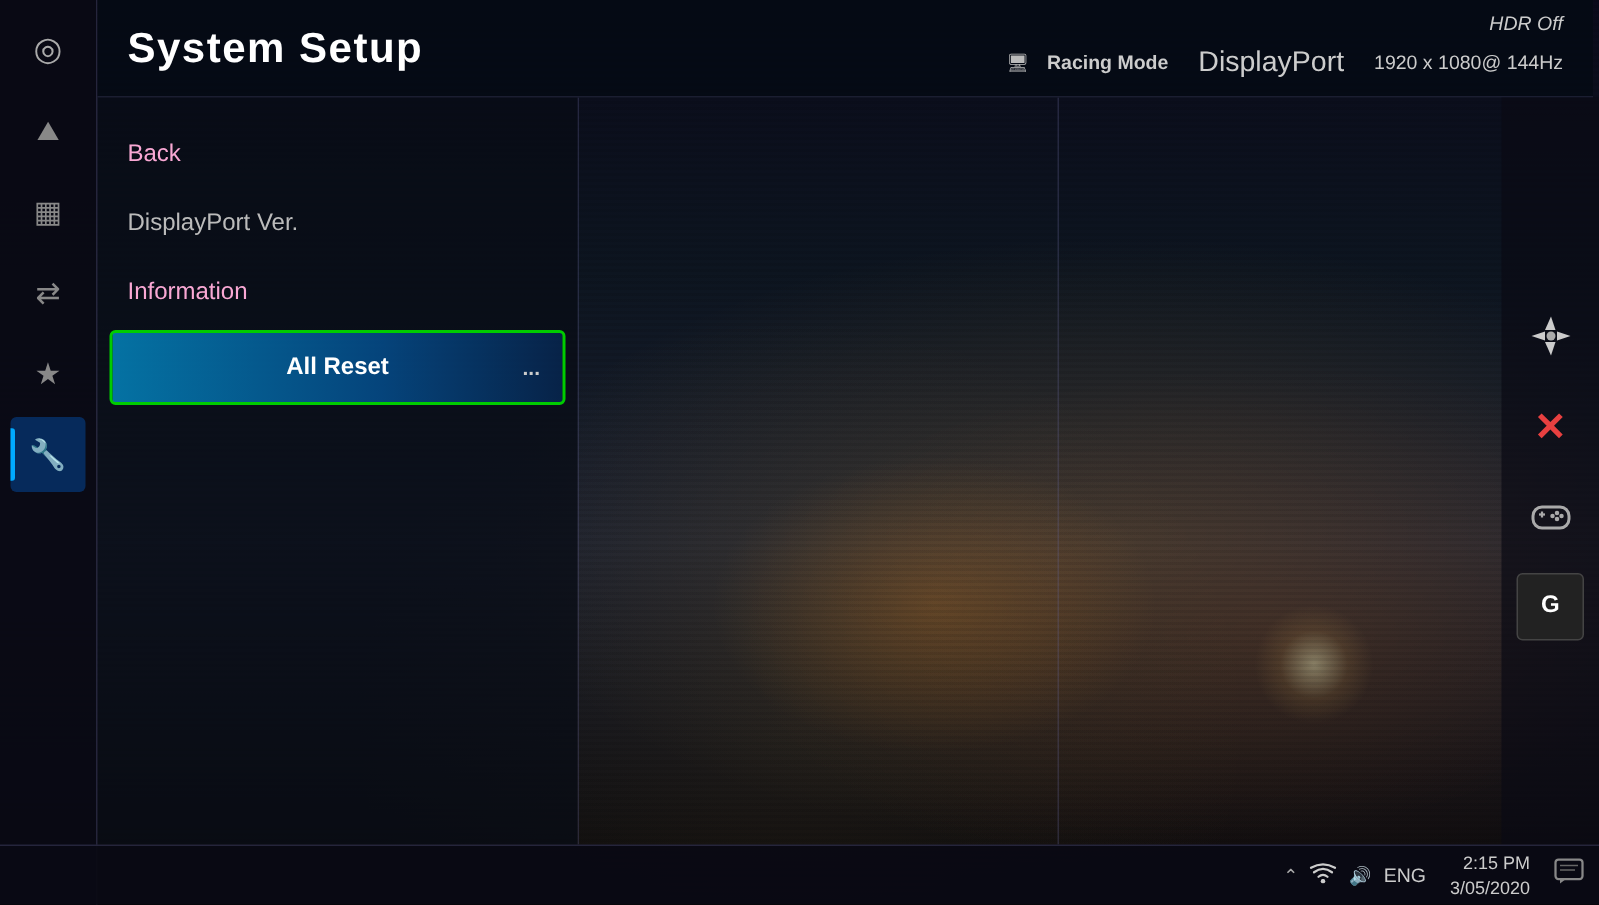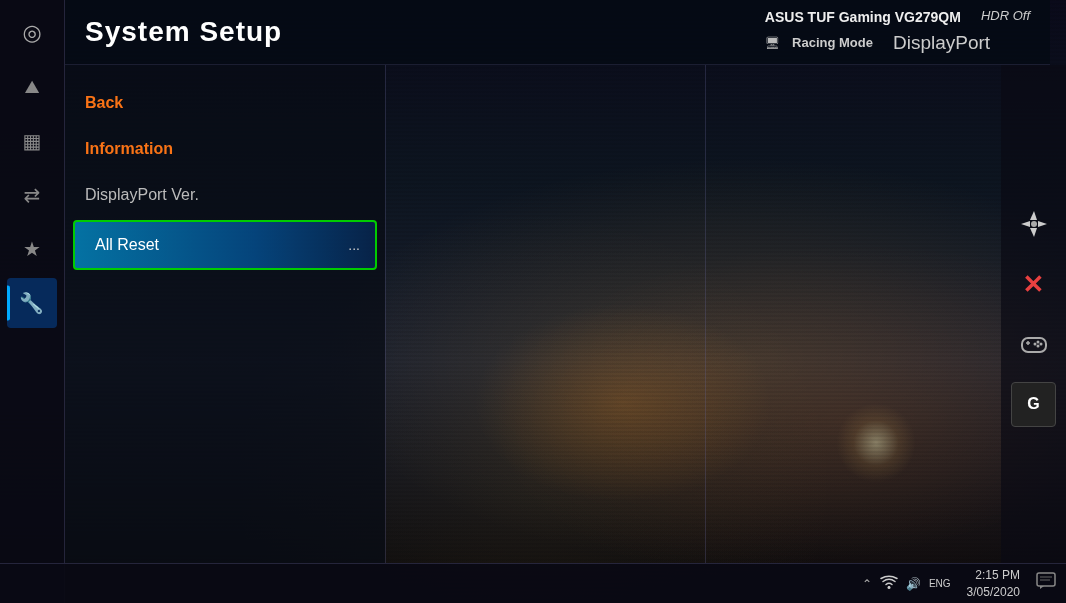--- a/index.html
+++ b/index.html
@@ -92,21 +92,21 @@
       height: 70%;
       background: #00aaff;
       border-radius: 0 2px 2px 0;
     }
 
     
     .header {
       position: absolute;
       top: 0;
       left: 65px;
-      right: 16px;
+      right: 4px;
       height: 65px;
       background: rgba(5,10,20,0.85);
       border-bottom: 1px solid rgba(80,80,120,0.3);
       z-index: 20;
       display: flex;
       align-items: center;
       padding: 0 20px;
     }
 
     .header-title {
@@ -159,39 +159,40 @@
       padding: 14px 20px;
       color: #bbb;
       font-size: 16px;
       cursor: pointer;
       position: relative;
     }
 
     .menu-item.selected {
       background: linear-gradient(90deg, rgba(0,180,255,0.6) 0%, rgba(0,120,220,0.5) 60%, rgba(0,80,180,0.3) 100%);
       color: #fff;
-      font-weight: normal;
+      font-weight: bold;
       border: 2px solid #00cc00;
       border-radius: 4px;
       margin: 2px 8px;
+      text-align: center;
     }
 
     .menu-item.selected::after {
       content: '...';
       position: absolute;
       right: 15px;
       top: 50%;
       transform: translateY(-50%);
       color: #ccc;
       font-size: 14px;
     }
 
     .menu-item.bold {
-      font-weight: bold;
-      color: #f97316;
+      font-weight: normal;
+      color: #f9a8d4;
     }
 
     
     .divider-v {
       position: absolute;
       top: 0;
       bottom: 0;
       width: 1px;
       background: rgba(100,100,150,0.3);
     }
@@ -318,45 +319,45 @@
   </div>
   <div class="sidebar-icon active">
     <span style="font-size:20px;">🔧</span>
   </div>
 </div>
 
 <div class="header">
   <div class="header-title">System Setup</div>
   <div class="header-info">
     <div style="display:flex; gap:20px; align-items:center; justify-content:flex-end;">
-      <span style="color:#eee; font-size:14px; font-weight:bold;">ASUS TUF Gaming  VG279QM</span>
       <span style="color:#ccc; font-size:13px;font-style:italic;">HDR Off</span>
     </div>
     <div class="mode-line">
       <span style="font-size:12px;">🖥</span>
       <span style="color:#ccc; font-size:13px;font-weight:bold;">Racing Mode</span>
       <span style="color:#ccc; font-size:19px; margin-left:8px;">DisplayPort</span>
+      <span style="color:#ccc; font-size:13px; margin-left:8px;">1920 x 1080@ 144Hz</span>
     </div>
   </div>
 </div>
 
 <div class="main-content">
 
   <div class="divider-v"></div>
   <div class="divider-v" style="left:640px;"></div>
 
   <div class="menu-panel">
     <div class="menu-item bold">
       <span>Back</span>
     </div>
+    <div class="menu-item">
+      <span>DisplayPort Ver.</span>
+    </div>
     <div class="menu-item bold">
       <span>Information</span>
-    </div>
-    <div class="menu-item">
-      <span>DisplayPort Ver.</span>
     </div>
     <div class="menu-item selected">
       <span>All Reset</span>
     </div>
   </div>
 </div>
 
 <div class="right-controls">
   <div class="control-btn nav">
     <svg width="30" height="30" viewBox="0 0 30 30">
@@ -392,21 +393,21 @@
     <span style="font-size:14px; color:#ccc;">
       <svg width="18" height="14" viewBox="0 0 18 14">
         <path d="M9,12 L9,12" stroke="#ccc" stroke-width="2" stroke-linecap="round"></path>
         <path d="M6,9.5 Q9,7 12,9.5" stroke="#ccc" stroke-width="1.5" fill="none" stroke-linecap="round"></path>
         <path d="M3,6.5 Q9,2 15,6.5" stroke="#ccc" stroke-width="1.5" fill="none" stroke-linecap="round"></path>
         <path d="M1,3.5 Q9,-1 17,3.5" stroke="#ccc" stroke-width="1.5" fill="none" stroke-linecap="round"></path>
         <circle cx="9" cy="12.5" r="1.5" fill="#ccc"></circle>
       </svg>
     </span>
     <span style="font-size:12px; color:#ccc;">🔊</span>
-    <span style="font-size:10px; color:#ccc;">ENG</span>
+    <span style="font-size:13px; color:#ccc;">ENG</span>
     <div class="taskbar-time">
       <div>2:15 PM</div>
       <div>3/05/2020</div>
     </div>
     <span style="font-size:18px; color:#aaa; margin-left:8px;">
       <svg width="20" height="18" viewBox="0 0 20 18">
         <rect x="1" y="1" width="18" height="13" rx="2" fill="none" stroke="#888" stroke-width="1.5"></rect>
         <path d="M4,14 L4,17 L8,14" fill="#888"></path>
         <line x1="4" y1="5" x2="16" y2="5" stroke="#666" stroke-width="1"></line>
         <line x1="4" y1="8" x2="14" y2="8" stroke="#666" stroke-width="1"></line>

